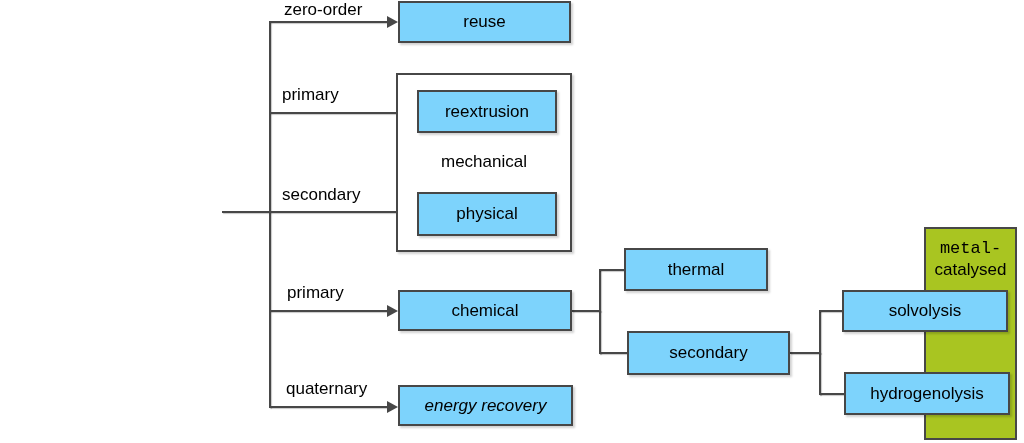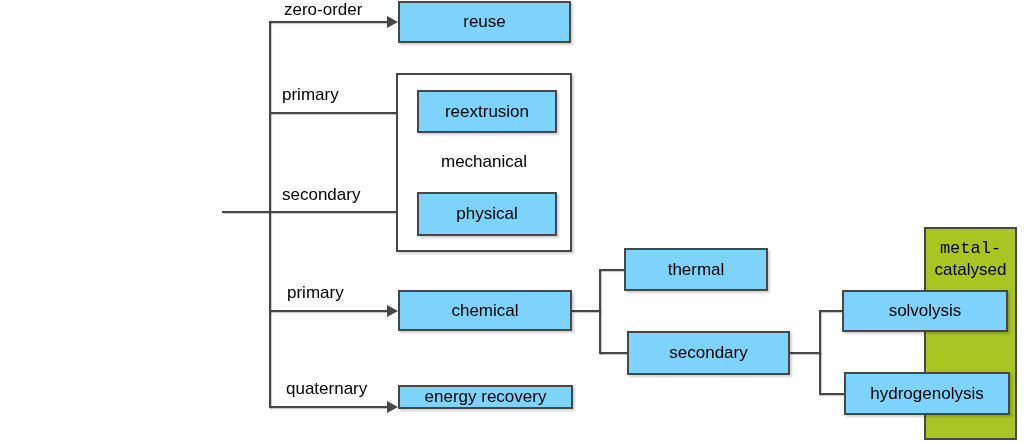--- a/index.html
+++ b/index.html
@@ -90,21 +90,21 @@
 
   <div class="box" style="left:398px;top:1px;width:173px;height:42px;">reuse</div>
 
   <div class="container-box" style="left:396px;top:73px;width:176px;height:179px;"></div>
   <div class="inner-label" style="left:396px;top:152px;width:176px;">mechanical</div>
   <div class="box" style="left:417px;top:90px;width:140px;height:43px;text-align:center;">reextrusion</div>
   <div class="box" style="left:417px;top:192px;width:140px;height:44px;">physical</div>
 
   <div class="box" style="left:398px;top:290px;width:174px;height:41px;">chemical</div>
 
-  <div class="box" style="left:398px;top:385px;width:175px;height:24px;">energy recovery</div>
+  <div class="box" style="left:398px;top:385px;width:175px;height:41px;font-style:italic;">energy recovery</div>
 
   <div class="hline" style="left:572px;top:310px;width:29px;"></div>
   <div class="vline" style="left:599px;top:269px;height:85px;"></div>
   <div class="hline" style="left:599px;top:269px;width:25px;"></div>
   <div class="hline" style="left:599px;top:352px;width:28px;"></div>
 
   <div class="box" style="left:624px;top:248px;width:144px;height:43px;">thermal</div>
   <div class="box" style="left:627px;top:331px;width:163px;height:44px;">secondary</div>
 
   <div class="hline" style="left:790px;top:352px;width:31px;"></div>

